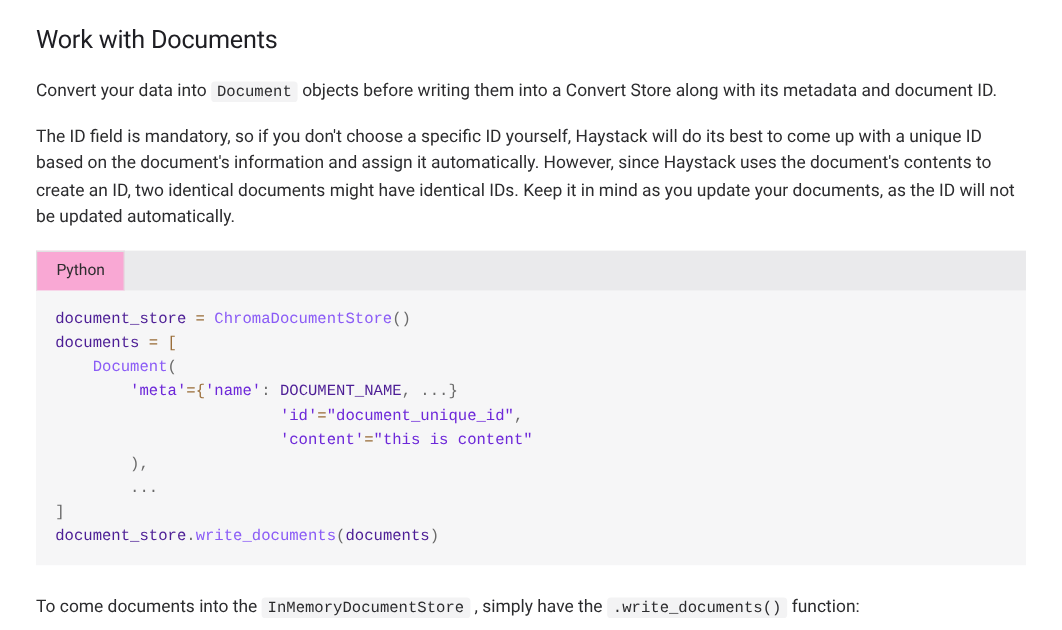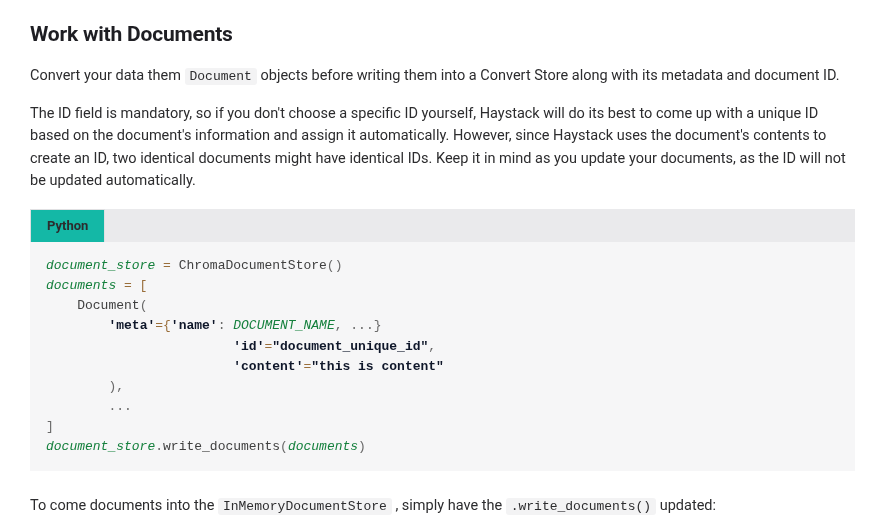--- a/index.html
+++ b/index.html
@@ -11,21 +11,21 @@
       font-family: -apple-system, BlinkMacSystemFont, "Segoe UI", Roboto, Helvetica, Arial, sans-serif;
       color: #2c2c2e;
       background: #fff;
       padding: 18px 30px 20px 30px;
       width: 885px;
       font-size: 14.5px;
       line-height: 1.55;
     }
     h2.heading {
       font-size: 21px;
-      font-weight: 700;
+      font-weight: 400;
       color: #1e1e23;
       margin-bottom: 14px;
       letter-spacing: -0.2px;
     }
     p.para {
       color: #2c2c2e;
       margin-bottom: 16px;
     }
     code.inline {
       font-family: "SFMono-Regular", Consolas, "Liberation Mono", Menlo, monospace;
@@ -38,58 +38,58 @@
     .code-block-wrapper {
       margin-top: 6px;
       margin-bottom: 24px;
     }
     .tab-bar {
       display: flex;
       background: #eaeaec;
       border-bottom: none;
     }
     .tab {
-      background: #14b8a6;
+      background: #f9a8d4;
       padding: 6px 16px;
       font-size: 13px;
-      font-weight: 700;
+      font-weight: 400;
       color: #2c2c2e;
       cursor: pointer;
       border-top: 1px solid #e0e0e2;
       border-left: 1px solid #e0e0e2;
       border-right: 1px solid #e0e0e2;
     }
     .tab-rest {
       flex: 1;
       background: #eaeaec;
     }
     pre.code-block {
       background: #f6f6f7;
       padding: 14px 16px;
       font-family: "SFMono-Regular", Consolas, "Liberation Mono", Menlo, monospace;
       font-size: 13px;
       line-height: 1.55;
       overflow-x: auto;
       white-space: pre;
       color: #3a3a3a;
     }
-    .tk-name { color: #15803d; font-style: italic; }
+    .tk-name { color: #4c1d95; }
     .tk-op { color: #9a6e3a; }
-    .tk-func { color: #404040; }
+    .tk-func { color: #8b5cf6; }
     .tk-punct { color: #6a6a6a; }
-    .tk-str { color: #0f172a; font-weight: bold; }
+    .tk-str { color: #6d28d9; }
     .tk-text { color: #3a3a3a; }
   </style>
 </head>
 <body>
 
 <h2 class="heading">Work with Documents</h2>
 
 <p class="para">
-  <span>Convert your data them </span><code class="inline">Document</code><span> objects before writing them into a Convert Store along with its metadata and document ID.</span>
+  <span>Convert your data into </span><code class="inline">Document</code><span> objects before writing them into a Convert Store along with its metadata and document ID.</span>
 </p>
 
 <p class="para">The ID field is mandatory, so if you don't choose a specific ID yourself, Haystack will do its best to come up with a unique ID based on the document's information and assign it automatically. However, since Haystack uses the document's contents to create an ID, two identical documents might have identical IDs. Keep it in mind as you update your documents, as the ID will not be updated automatically.</p>
 
 <div class="code-block-wrapper">
   <div class="tab-bar">
     <div class="tab">Python</div>
     <div class="tab-rest"></div>
   </div>
   <pre class="code-block"><span class="tk-name">document_store</span><span class="tk-op"> = </span><span class="tk-func">ChromaDocumentStore</span><span class="tk-punct">()</span>
@@ -98,14 +98,14 @@
 <span class="tk-text">        </span><span class="tk-str">'meta'</span><span class="tk-op">={</span><span class="tk-str">'name'</span><span class="tk-punct">: </span><span class="tk-name">DOCUMENT_NAME</span><span class="tk-punct">, ...}</span>
 <span class="tk-text">                        </span><span class="tk-str">'id'</span><span class="tk-op">=</span><span class="tk-str">"document_unique_id"</span><span class="tk-punct">,</span>
 <span class="tk-text">                        </span><span class="tk-str">'content'</span><span class="tk-op">=</span><span class="tk-str">"this is content"</span>
 <span class="tk-punct">        ),</span>
 <span class="tk-punct">        ...</span>
 <span class="tk-punct">]</span>
 <span class="tk-name">document_store</span><span class="tk-punct">.</span><span class="tk-func">write_documents</span><span class="tk-punct">(</span><span class="tk-name">documents</span><span class="tk-punct">)</span></pre>
 </div>
 
 <p class="para">
-  <span>To come documents into the </span><code class="inline">InMemoryDocumentStore</code><span> , simply have the </span><code class="inline">.write_documents()</code><span> updated:</span>
+  <span>To come documents into the </span><code class="inline">InMemoryDocumentStore</code><span> , simply have the </span><code class="inline">.write_documents()</code><span> function:</span>
 </p>
 
 </body></html>

